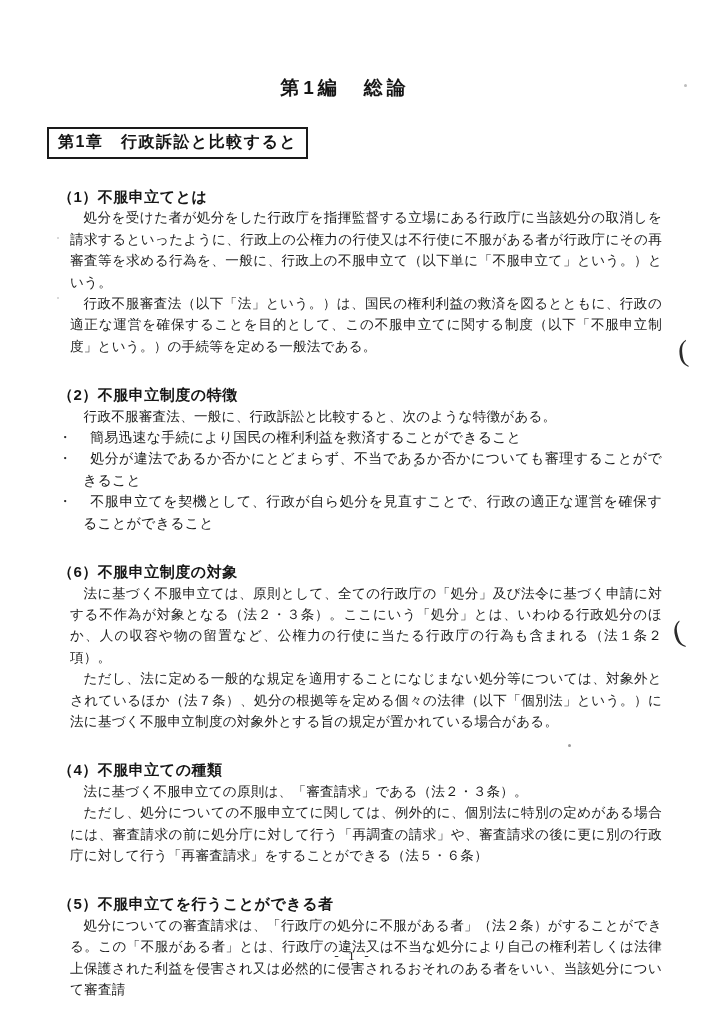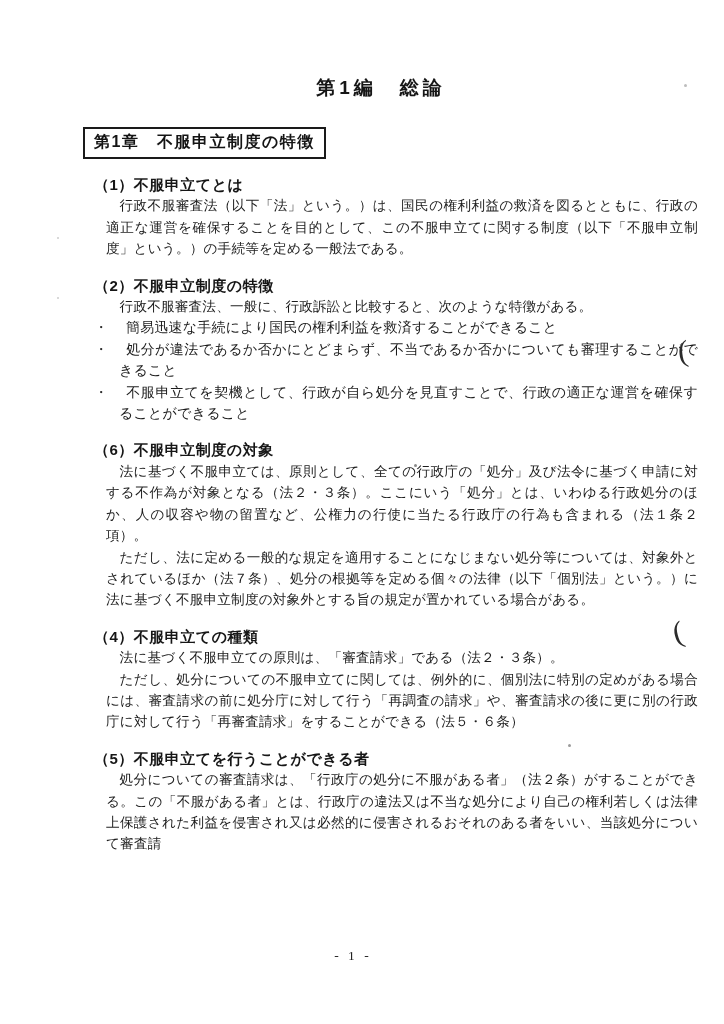--- a/index.html
+++ b/index.html
@@ -5,21 +5,20 @@
   html, body { margin: 0; padding: 0; background: #e8e8e8; }
   .page {
     position: relative;
     width: 724px;
     height: 1024px;
     background: #ffffff;
     overflow: hidden;
     font-family: "Liberation Serif", "DejaVu Serif", serif;
     color: #1c1c1c;
     box-sizing: border-box;
-    padding-left: 36px;
   }
   .part-title {
     padding-top: 76px;
     width: 690px;
     text-align: center;
     font-family: "Liberation Sans", "DejaVu Sans", sans-serif;
     font-weight: bold;
     font-size: 19px;
     line-height: 24px;
     letter-spacing: 4px;
@@ -33,21 +32,21 @@
     font-family: "Liberation Sans", "DejaVu Sans", sans-serif;
     font-weight: bold;
     font-size: 16px;
     letter-spacing: 1.5px;
     color: #141414;
   }
   .content {
     padding-left: 70px;
     width: 592px;
   }
-  .doc-section { margin-top: 15px; }
+  .doc-section { margin-top: 27px; }
   .sec-heading {
     margin: 0 0 0 -12px;
     font-family: "Liberation Sans", "DejaVu Sans", sans-serif;
     font-weight: bold;
     font-size: 15px;
     line-height: 21.4px;
     letter-spacing: 0.5px;
     color: #161616;
   }
   .para {
@@ -101,27 +100,28 @@
   .speck.s5 { left: 57px;  top: 297px; width: 2px; height: 2px; background: #cccccc; }
 </style>
 </head>
 <body>
 
 <div class="page">
 
   <div class="part-title">第1編　総論</div>
 
   <div class="chapter-row">
-    <span class="chapter-box">第1章　不服申立制度の特徴</span>
+    <span class="chapter-box">第1章　行政訴訟と比較すると</span>
   </div>
 
   <div class="content">
 
     <div class="doc-section">
       <h3 class="sec-heading">（1）不服申立てとは</h3>
+      <p class="para">処分を受けた者が処分をした行政庁を指揮監督する立場にある行政庁に当該処分の取消しを請求するといったように、行政上の公権力の行使又は不行使に不服がある者が行政庁にその再審査等を求める行為を、一般に、行政上の不服申立て（以下単に「不服申立て」という。）という。</p>
       <p class="para">行政不服審査法（以下「法」という。）は、国民の権利利益の救済を図るとともに、行政の適正な運営を確保することを目的として、この不服申立てに関する制度（以下「不服申立制度」という。）の手続等を定める一般法である。</p>
     </div>
 
     <div class="doc-section">
       <h3 class="sec-heading">（2）不服申立制度の特徴</h3>
       <p class="para">行政不服審査法、一般に、行政訴訟と比較すると、次のような特徴がある。</p>
       <div class="bullet-list">
         <div class="bullet-item"><span class="bullet-marker">・</span><span>簡易迅速な手続により国民の権利利益を救済することができること</span></div>
         <div class="bullet-item"><span class="bullet-marker">・</span><span>処分が違法であるか否かにとどまらず、不当であるか否かについても審理することができること</span></div>
         <div class="bullet-item"><span class="bullet-marker">・</span><span>不服申立てを契機として、行政が自ら処分を見直すことで、行政の適正な運営を確保することができること</span></div>

